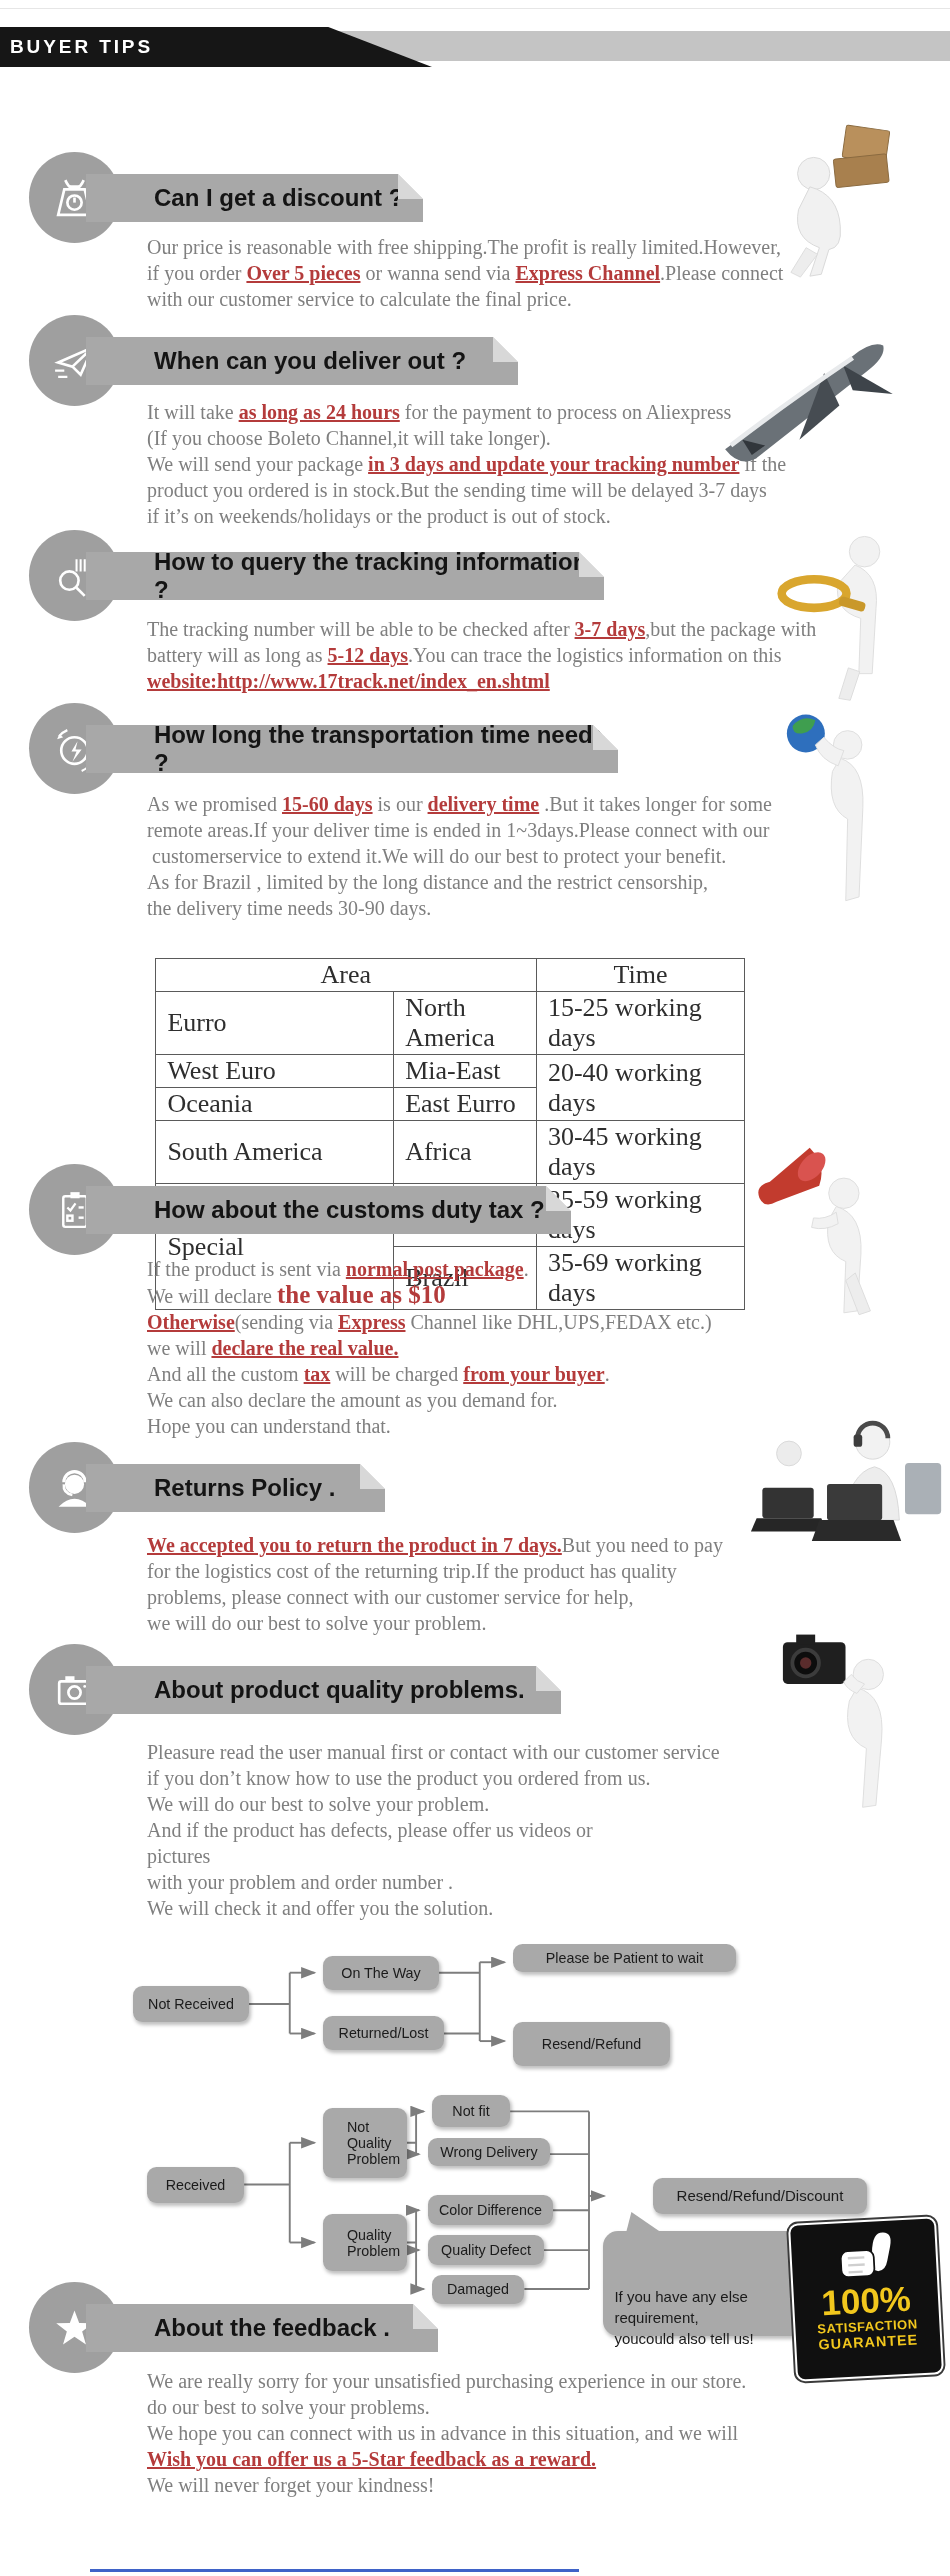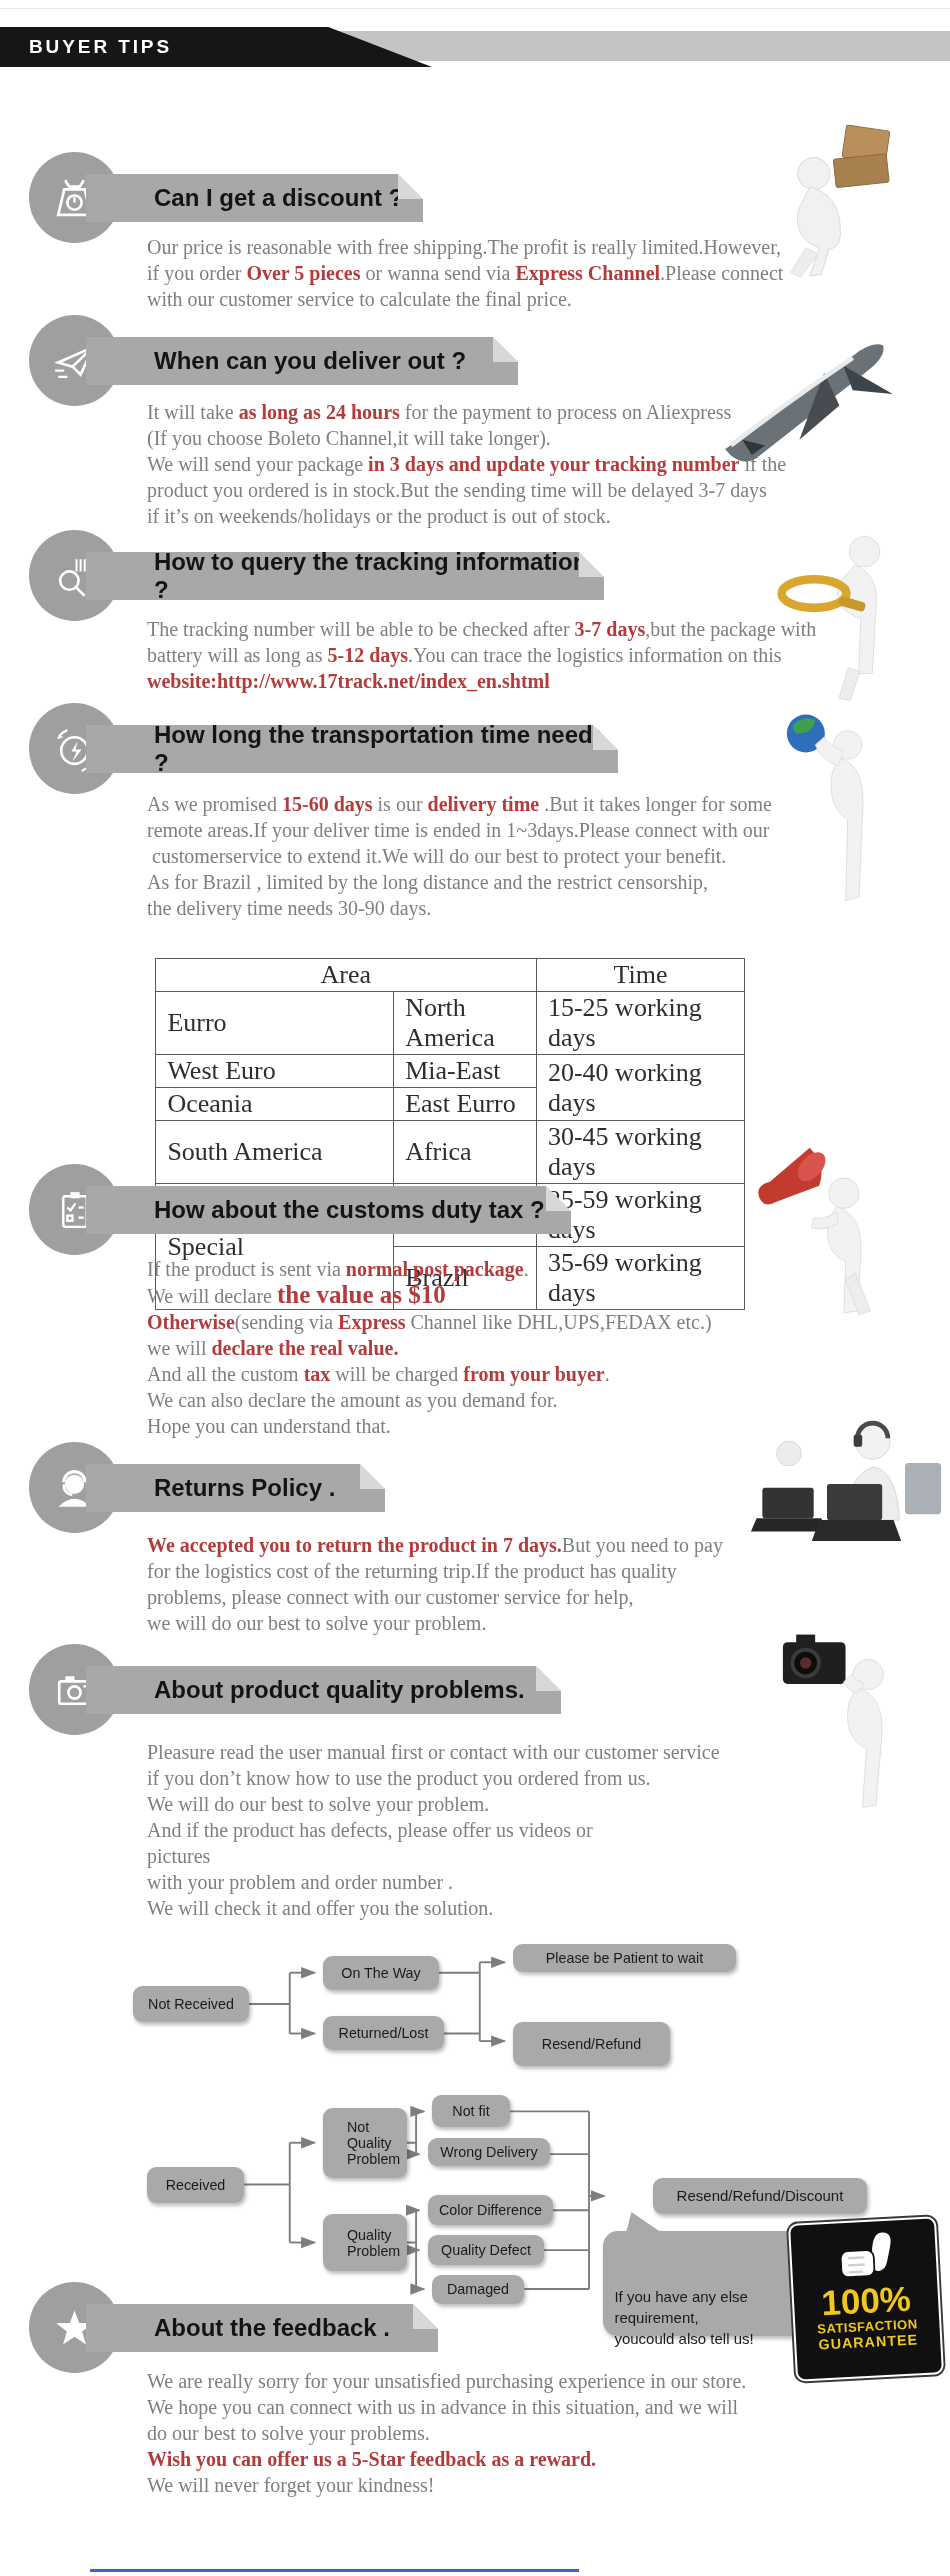--- a/index.html
+++ b/index.html
@@ -5,36 +5,36 @@
   html,body{margin:0;padding:0;background:#fff;}
   .page{position:relative;width:950px;height:2576px;background:#ffffff;overflow:hidden;
         font-family:"Liberation Serif",serif;}
   .topline{position:absolute;left:0;top:7.6px;width:950px;height:1.9px;background:#e6e6e6;}
 
   
   .banner-gray{position:absolute;left:190px;top:31px;width:760px;height:29.5px;background:#c4c4c4;}
   .banner-black{position:absolute;left:0;top:27px;width:432px;height:40px;background:#161616;
     clip-path:polygon(0 0,76% 0,100% 100%,0 100%);display:flex;align-items:center;
     color:#fff;font-family:"Liberation Sans",sans-serif;font-weight:bold;font-size:19px;
-    letter-spacing:2.9px;padding-left:29px;box-sizing:border-box;}
+    letter-spacing:2.9px;padding-left:10px;box-sizing:border-box;}
 
   
   .circle{position:absolute;width:91px;height:91px;border-radius:50%;background:#9f9f9f;
     display:flex;align-items:center;justify-content:center;}
   .ribbon{position:absolute;height:48px;background:#a8a8a8;display:flex;align-items:center;
     padding-left:68px;box-sizing:border-box;color:#141414;
     font-family:"Liberation Sans",sans-serif;font-weight:bold;font-size:24px;
     clip-path:polygon(0 0,calc(100% - 25px) 0,100% 25px,100% 100%,0 100%);
     filter:drop-shadow(2.9px 3.8px 2.9px rgba(0,0,0,0.22));}
   .fold{position:absolute;top:0;right:0;width:25px;height:25px;background:#d8d8d8;
     clip-path:polygon(0 0,100% 100%,0 100%);}
   .body{position:absolute;left:147px;font-size:20px;color:#7f7f7f;line-height:26px;}
   .tline{white-space:pre-wrap;}
   .red{color:#b43b3b;}
-  .bold{font-weight:bold;}
+  .bold{font-weight:bold;text-decoration:underline;}
   .big{font-size:25px;font-weight:bold;}
 
   
   .ship-table{position:absolute;left:155px;top:958px;border-collapse:collapse;
     font-size:26px;color:#2e2e2e;}
   .ship-table th,.ship-table td{border:1px solid #5a5a5a;padding:1px 11.4px;height:25px;
     font-weight:normal;text-align:left;}
   .ship-table th{text-align:center;}
   .c1{width:214px;} .c2{width:119px;} .c3{width:185px;}
 
@@ -368,22 +368,22 @@
     <svg width="51" height="51" viewBox="0 0 48 48">
       <polygon points="24,8 28.4,19.8 41.2,20 31.2,27.8 34.8,40 24,32.6 13.2,40 16.8,27.8 6.8,20 19.6,19.8" fill="#fff"></polygon>
     </svg>
   </div>
   <div class="ribbon" style="left:86px;top:2304px;width:352px;">
     <span>About the feedback .</span>
     <span class="fold"></span>
   </div>
   <div class="body" style="top:2368px;">
       <div class="tline"><span>We are really sorry for your unsatisfied purchasing experience in our store.</span></div>
+      <div class="tline"><span>do our best to solve your problems.</span></div>
       <div class="tline"><span>We hope you can connect with us in advance in this situation, and we will</span></div>
-      <div class="tline"><span>do our best to solve your problems.</span></div>
       <div class="tline"><span class="red bold">Wish you can offer us a 5-Star feedback as a reward.</span></div>
       <div class="tline"><span>We will never forget your kindness!</span></div>
     </div>
 
   <div class="badge">
     <svg width="67" height="59" viewBox="0 0 56 50">
       <g fill="#ffffff" stroke="#101010" stroke-width="1.5">
         <path d="M34 26 q1 -18 11 -17 q9 1 6 13 l-3 12 q-2 9 -9 9 l-5 -2 z"></path>
         <rect x="8" y="24" width="28" height="22" rx="6"></rect>
         <path d="M14 30 h14 M14 36 h14 M14 42 h12" stroke="#cfcfcf" stroke-width="2" fill="none"></path>

